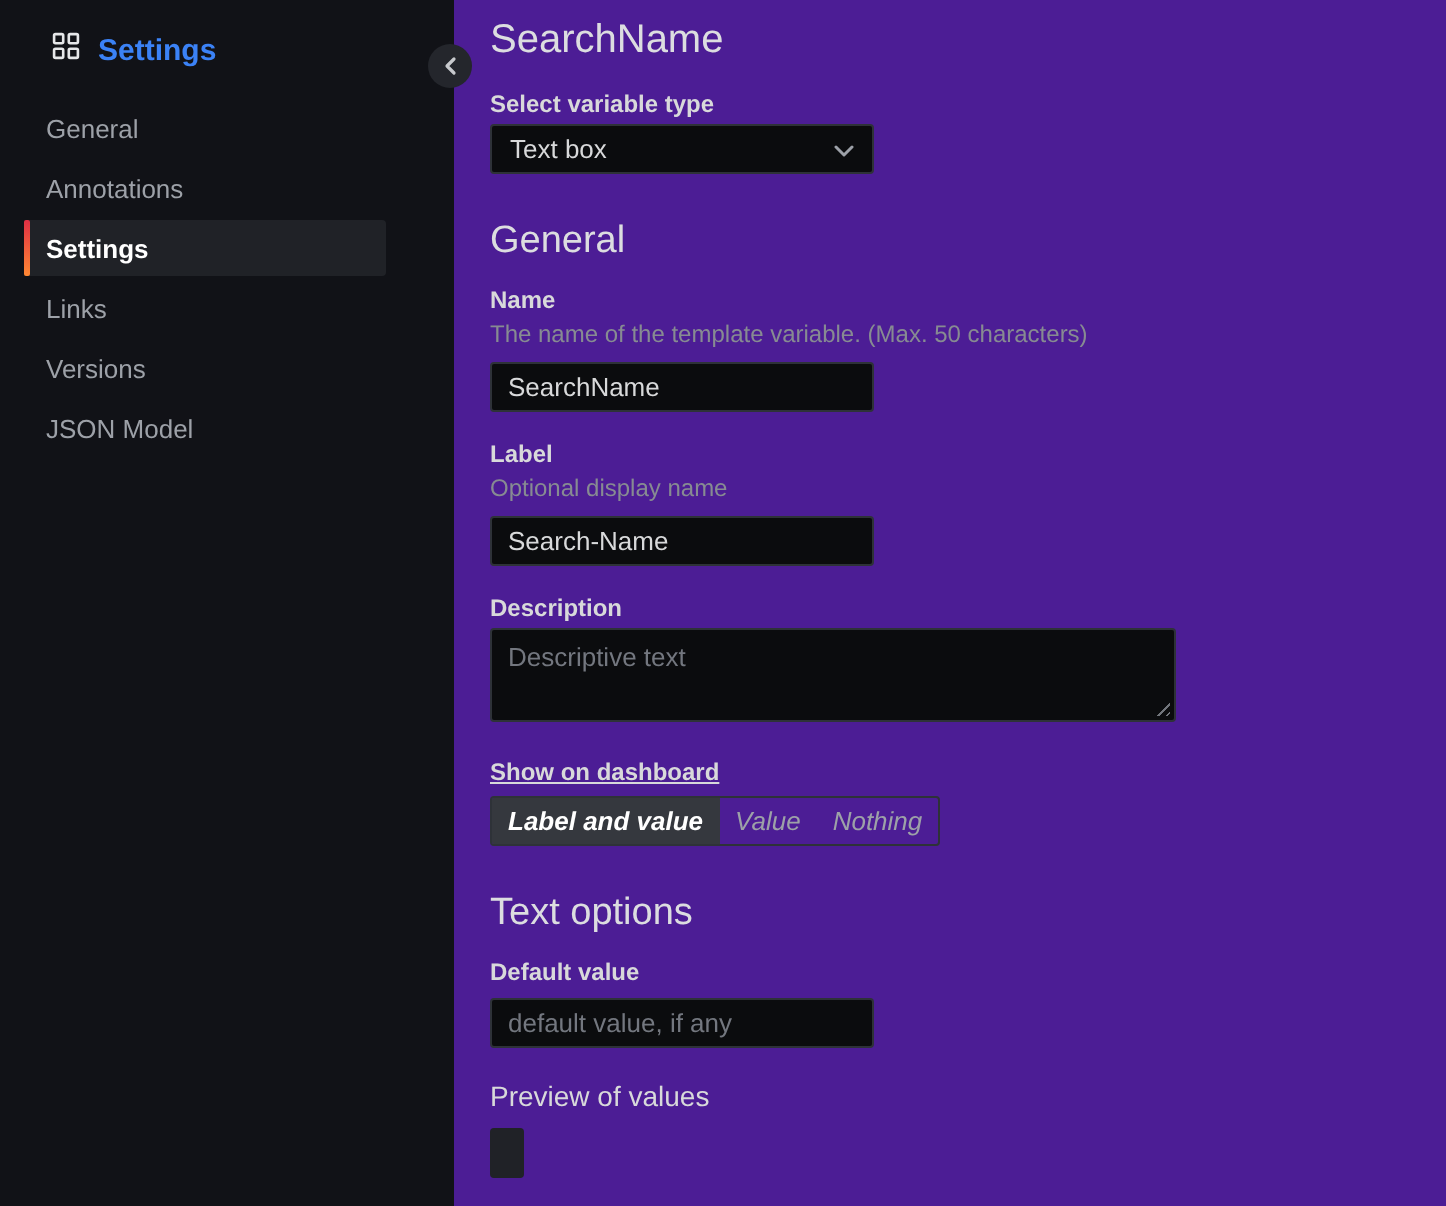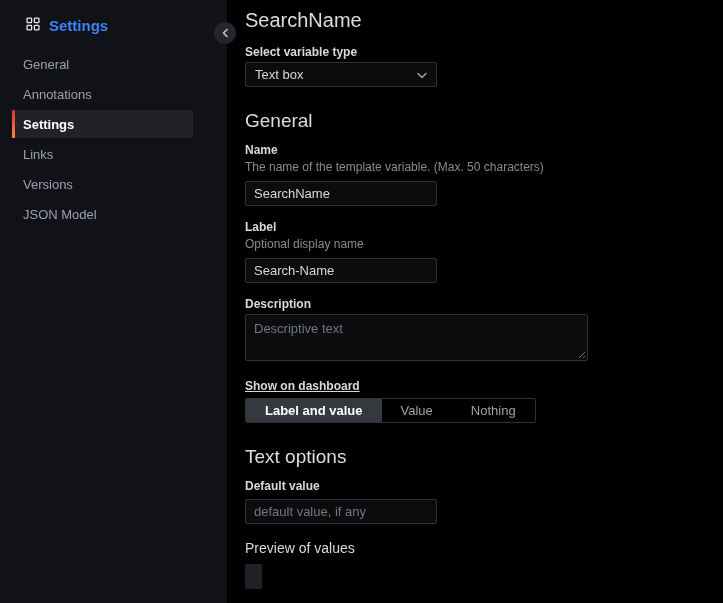--- a/index.html
+++ b/index.html
@@ -39,21 +39,21 @@
   .collapse-btn {
     position: absolute; left: 214px; top: 22px; width: 22px; height: 22px;
     border-radius: 50%; background: #24262c; border: none; z-index: 3;
     display: flex; align-items: center; justify-content: center; cursor: pointer;
     padding: 0;
   }
 
   
   .main {
     position: absolute; left: 227px; top: 0; right: 0; bottom: 0;
-    background: #000000; padding: 8px 0 0 18px;
+    background: #4c1d95; padding: 8px 0 0 18px;
   }
   .page-title { font-size: 20px; font-weight: 500; color: #dcdde0; line-height: 25px; margin-bottom: 12px; }
   .section-heading { font-size: 19px; font-weight: 500; color: #dcdde0; line-height: 24px; margin: 22px 0 10px; }
   .field-label { font-size: 12px; font-weight: 700; color: #d8d9da; line-height: 14px; margin-bottom: 3px; }
   .field-desc { font-size: 12px; color: #878b92; line-height: 14px; margin-bottom: 7px; }
   .field { margin-bottom: 14px; }
 
   .text-input {
     width: 192px; height: 25px; background: #0b0c0e;
     border: 1px solid #2e3238; border-radius: 2px;
@@ -82,22 +82,22 @@
     background: repeating-linear-gradient(135deg, transparent 0 2px, #71757b 2px 3px);
     clip-path: polygon(100% 0, 100% 100%, 0 100%);
     pointer-events: none;
   }
 
   .radio-group {
     display: inline-flex; border: 1px solid #2e3238; border-radius: 2px;
     height: 25px; overflow: hidden;
   }
   .radio-option {
-    display: flex; align-items: center; padding: 0 19px;
-    font-size: 13px; color: #9da1a8; cursor: pointer; white-space: nowrap;
+    display: flex; align-items: center; padding: 0 8px;
+    font-size: 13px; color: #9da1a8; cursor: pointer; white-space: nowrap; font-style: italic;
   }
   .radio-option.selected { background: #35383e; color: #ffffff; font-weight: 700; }
 
   .preview-heading { font-size: 14px; font-weight: 400; color: #d8d9da; margin: 16px 0 8px; }
   .preview-chip { width: 17px; height: 25px; background: #202227; border-radius: 2px; margin-bottom: 16px; }
 
   .icon-svg { display: block; }
 </style>
 </head>
 <body>

